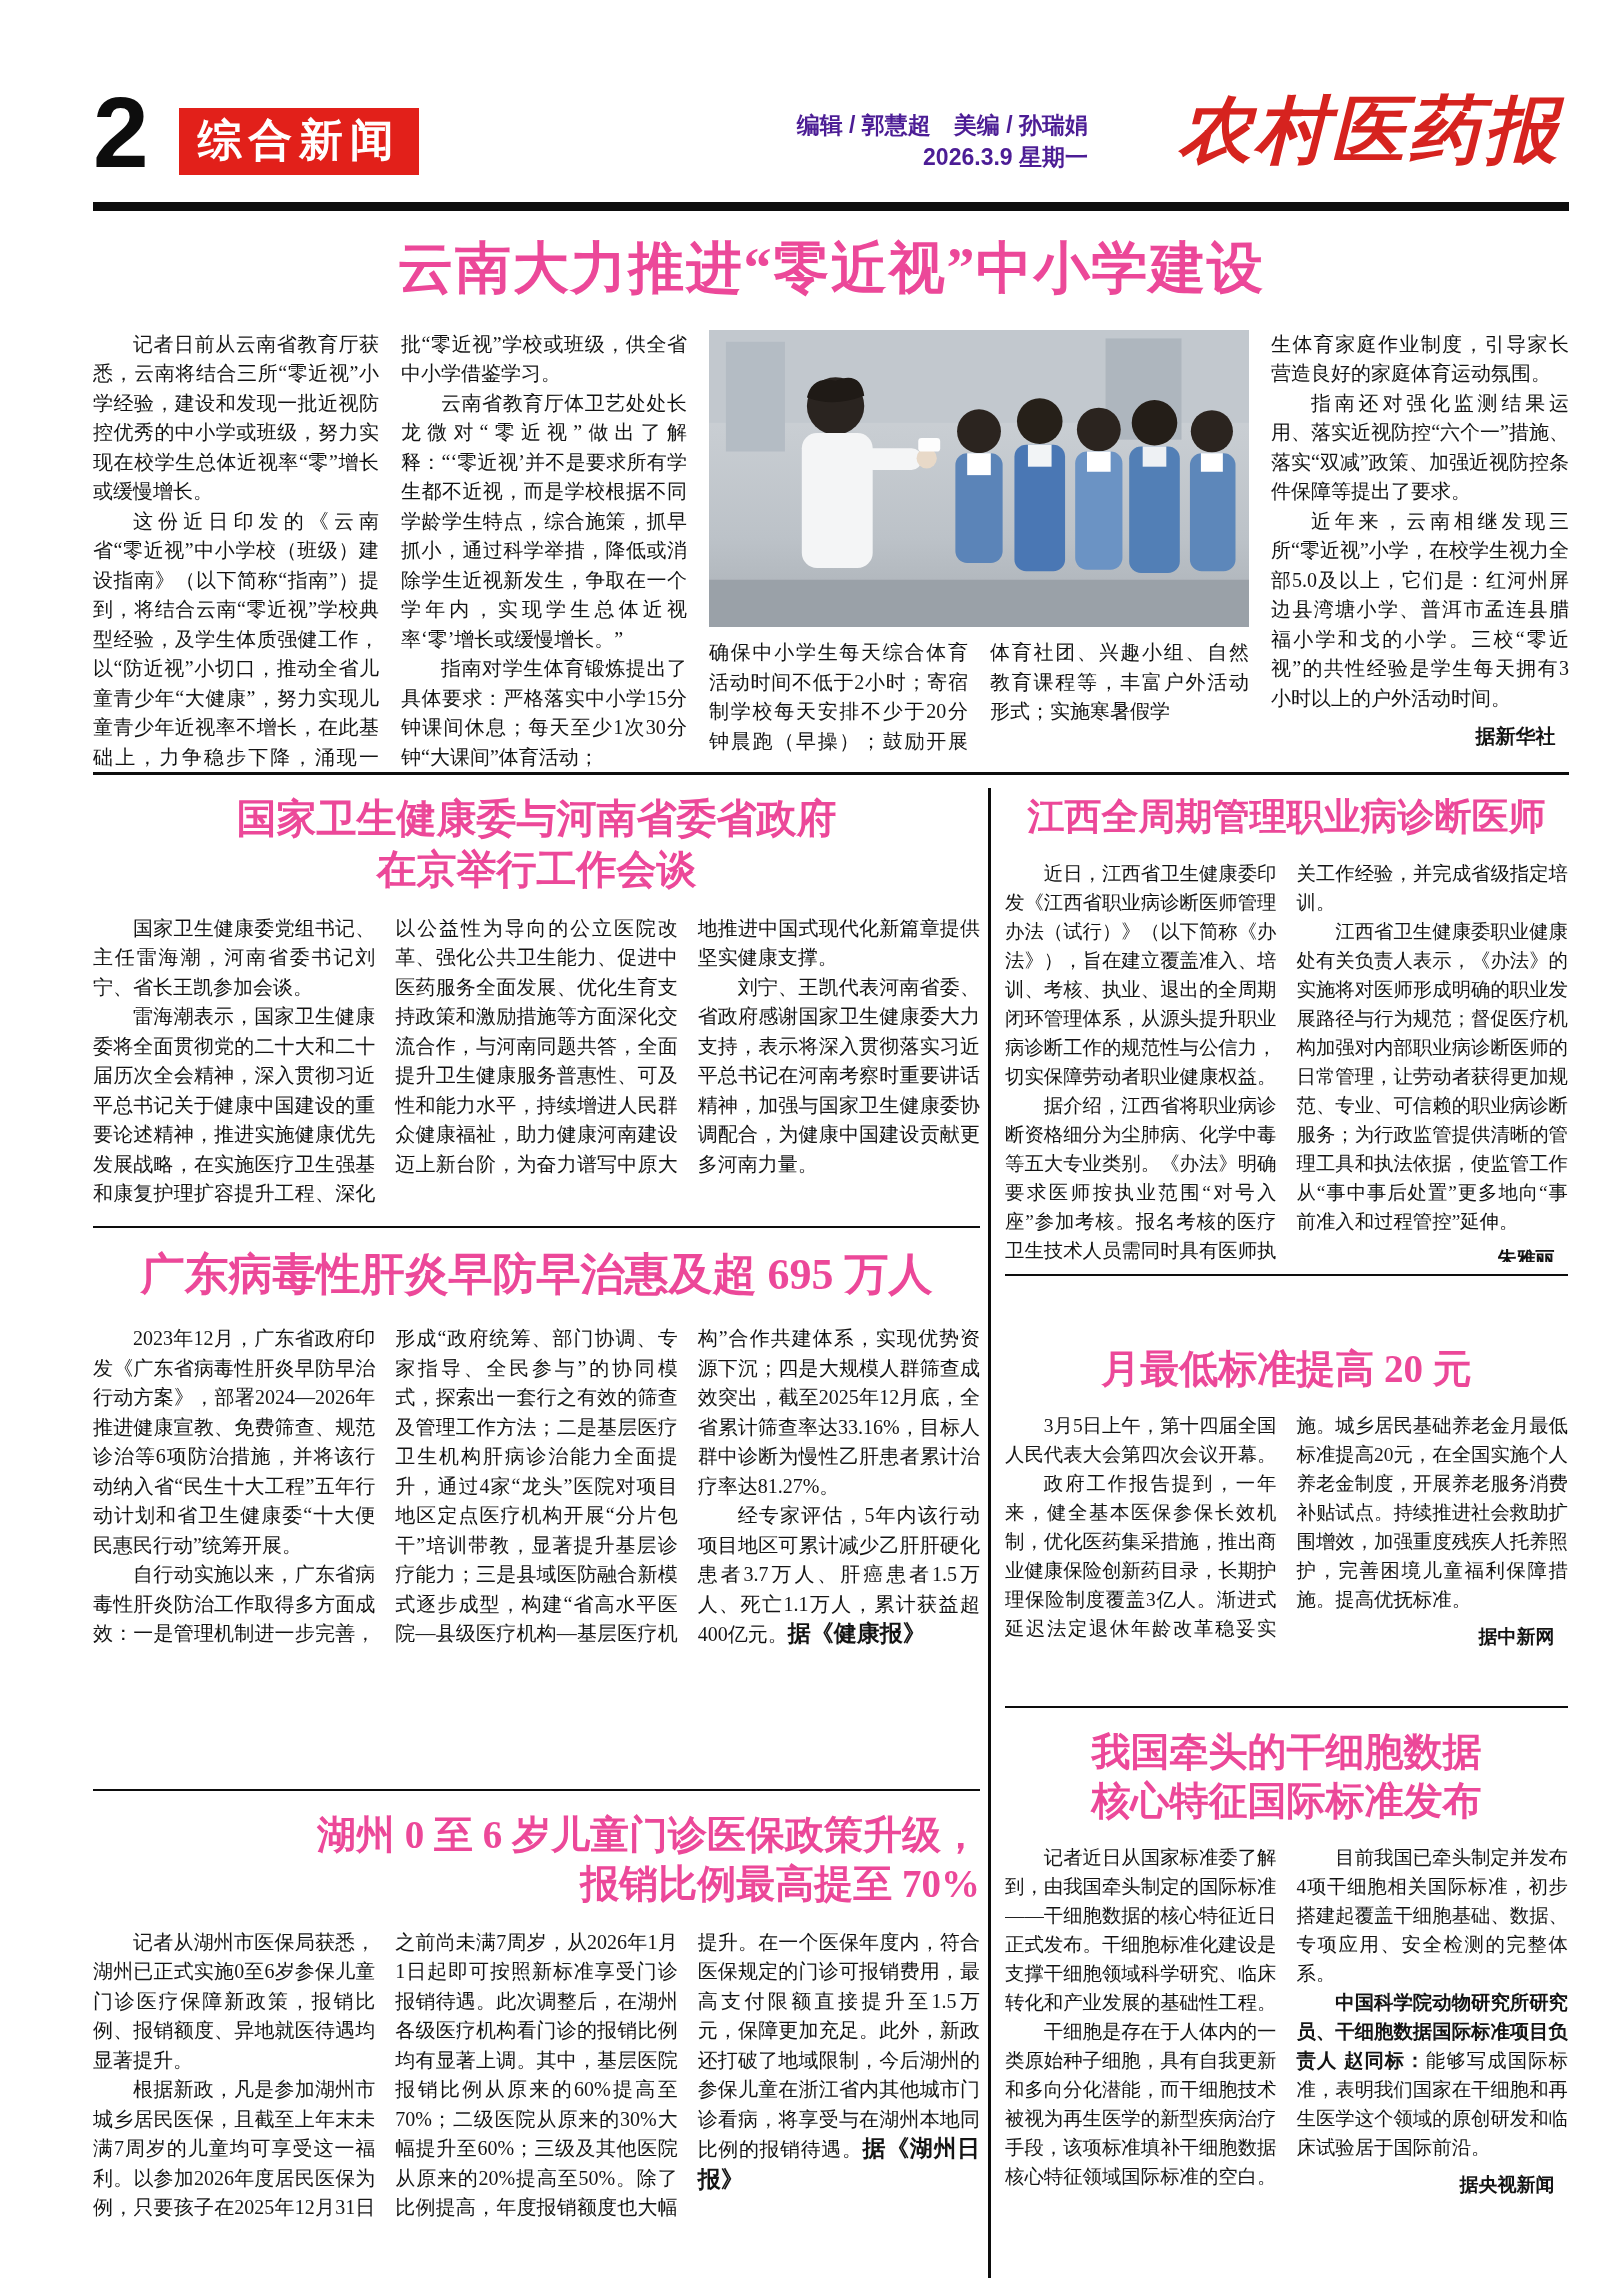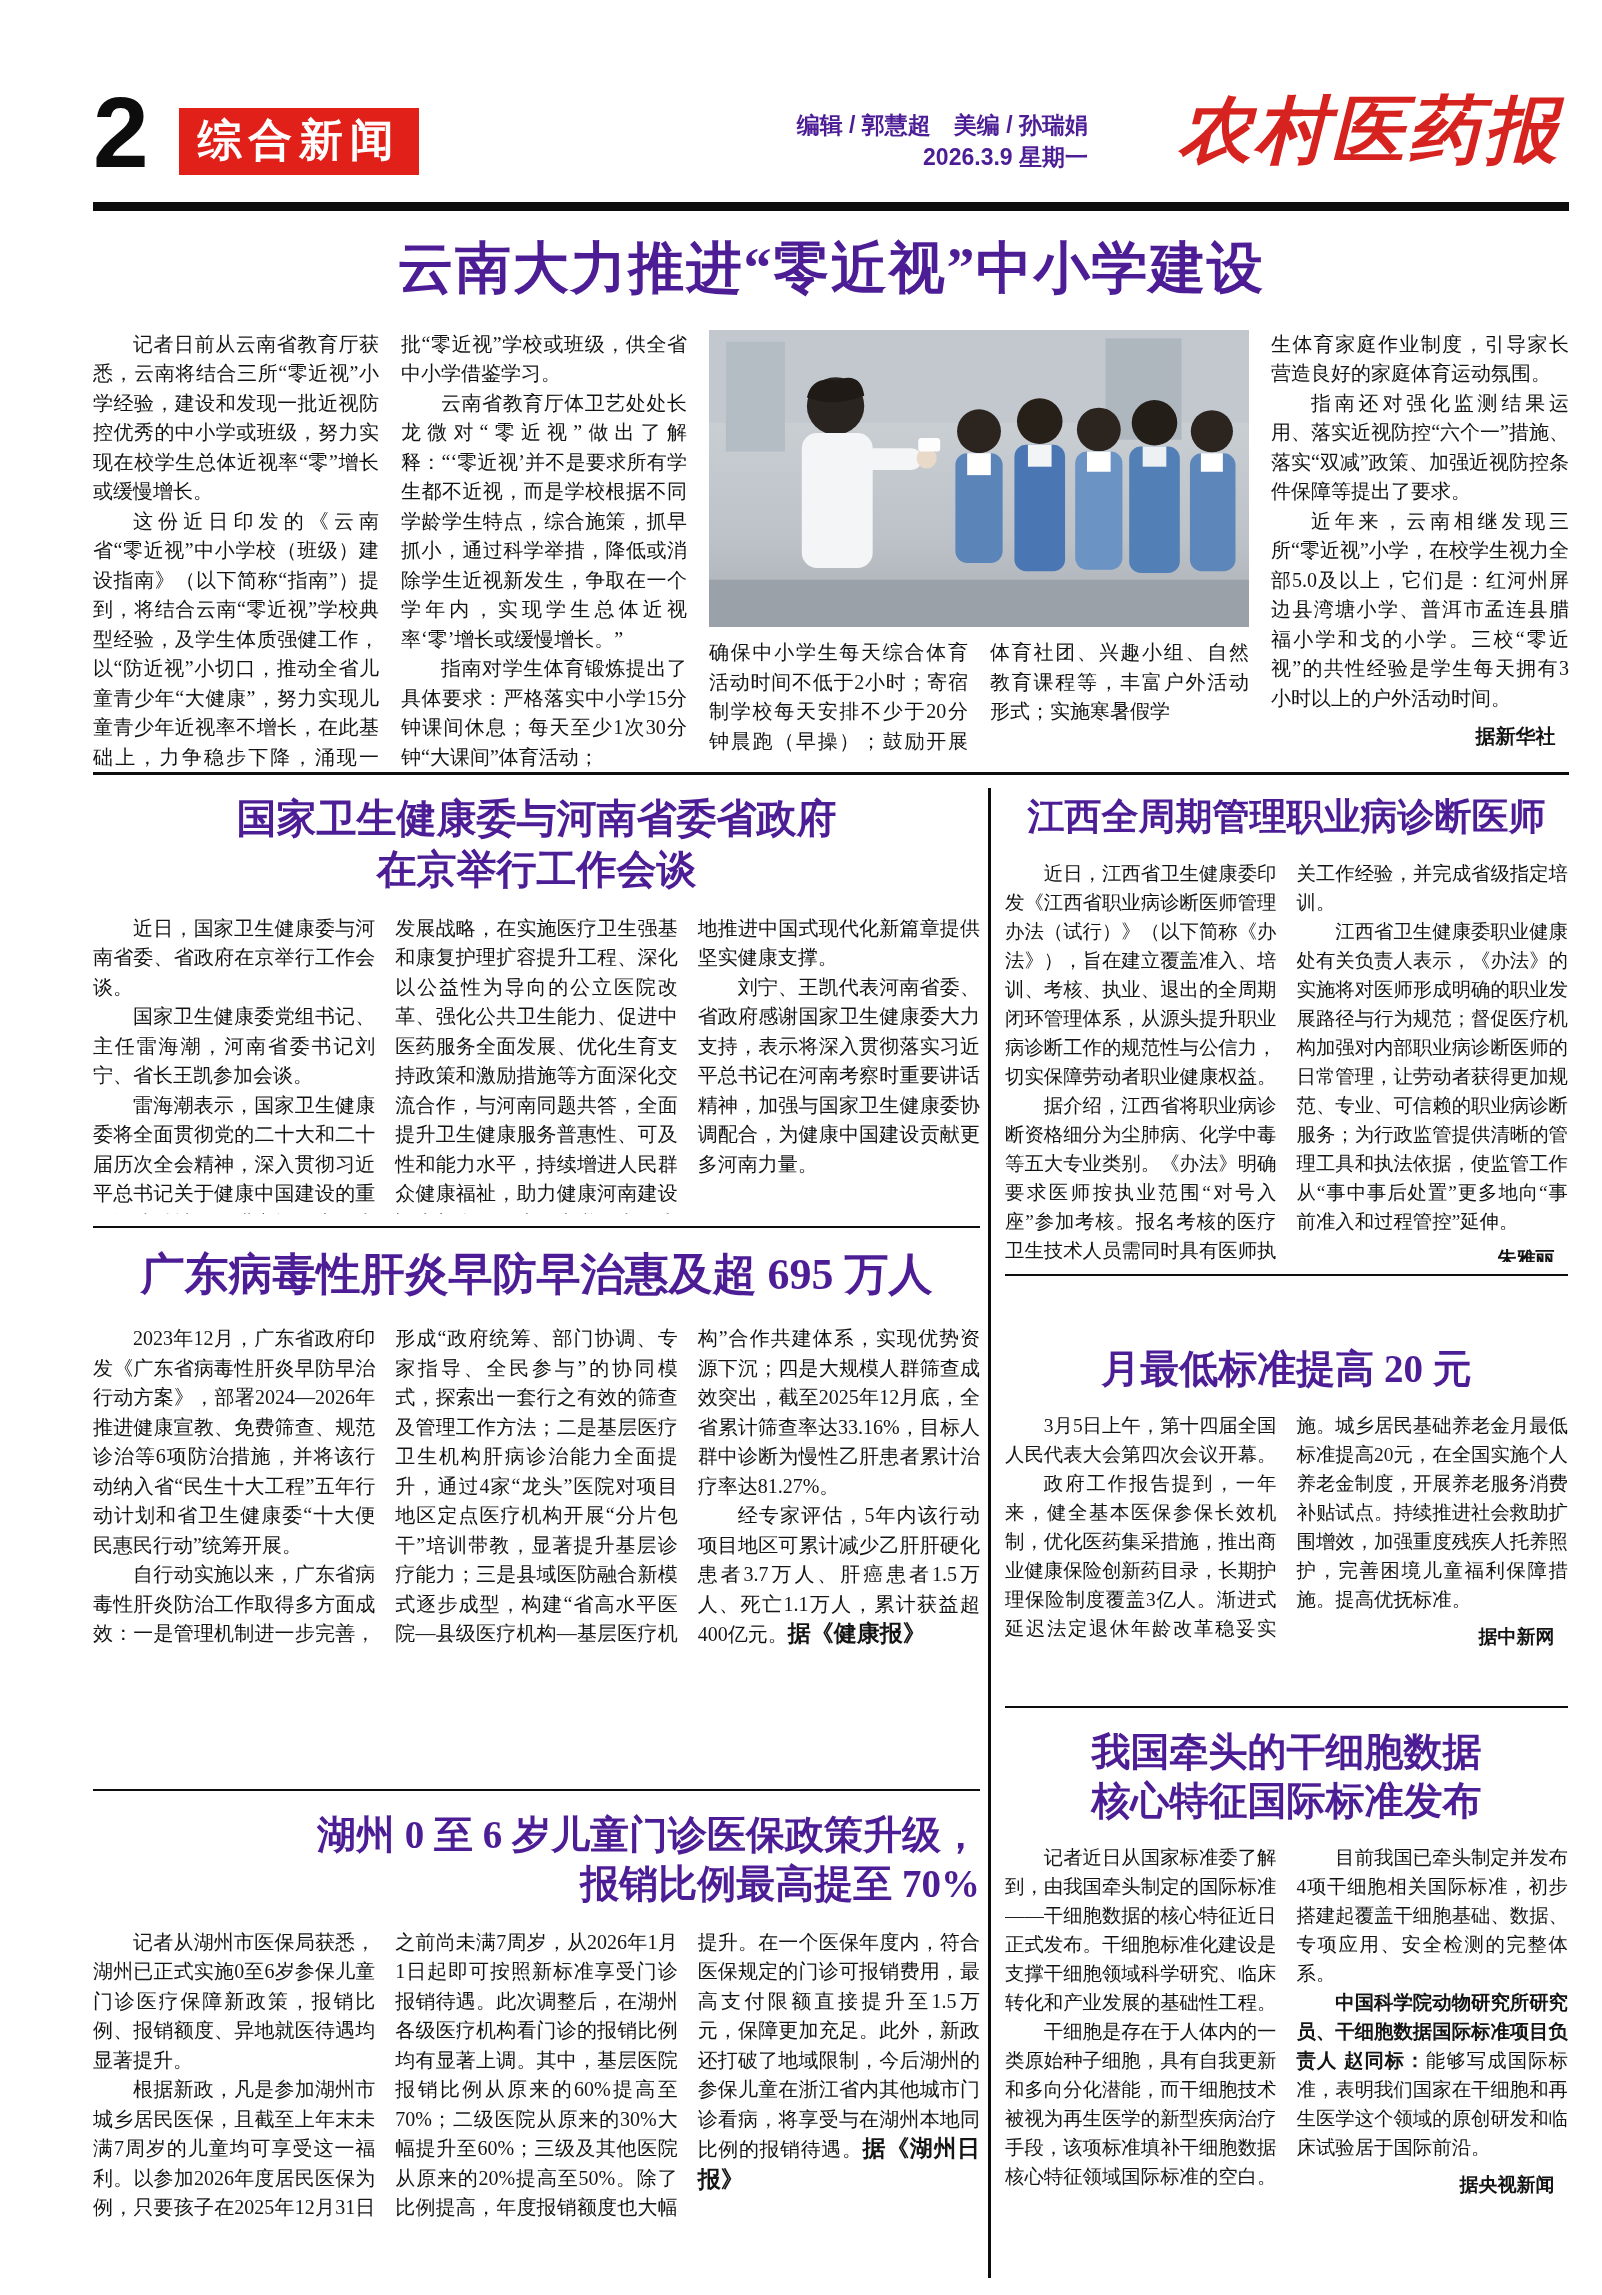--- a/index.html
+++ b/index.html
@@ -15,21 +15,21 @@
   .header-right{position:absolute;right:481px;top:15px;text-align:right;
           font-family:"Liberation Sans",sans-serif;font-weight:bold;font-size:23px;line-height:32px;color:#4c1d95;}
   .masthead{position:absolute;right:8.4px;top:-5px;color:#d6231f;font-weight:bold;
           font-style:italic;font-size:73px;line-height:84px;letter-spacing:3.4px;}
   .rule{position:absolute;background:#0d0d0d;}
   .rule-header{left:93px;top:202px;width:1476px;height:9.3px;}
   .rule-a1{left:93px;top:772px;width:1476px;height:2.5px;}
   .vrule{left:988px;top:788px;width:2.5px;height:1490px;}
 
   
-  .art-title{font-weight:bold;text-align:center;color:#4c1d95;margin:0;}
+  .art-title{font-weight:bold;text-align:center;color:#ec4899;margin:0;}
   .bp{font-size:20px;line-height:29.5px;text-align:justify;text-indent:2em;margin:0;}
   .bp.cont{text-indent:0;}
   .byline{text-align:right;font-family:"Liberation Sans",sans-serif;font-weight:bold;
           font-size:20px;margin-top:10px;padding-right:13.5px;break-inside:avoid;}
   .src{font-family:"Liberation Sans",sans-serif;font-weight:bold;font-size:23px;}
   .hrule{height:2.5px;background:#0d0d0d;margin:11.8px 0;}
 
   
   .article1{position:absolute;left:93px;top:221px;width:1476px;height:548px;overflow:hidden;}
   .article1 h1{font-size:56px;line-height:66px;letter-spacing:1.7px;margin:13.5px 0 29px 0;}
@@ -165,21 +165,20 @@
   <div class="rule vrule"></div>
 
   <div class="col-left">
 
     <section class="art2">
       <h2 class="art-title">
         <span>国家卫生健康委与河南省委省政府</span><br>
         <span>在京举行工作会谈</span>
       </h2>
       <div class="body-cols">
-        <p class="bp">近日，国家卫生健康委与河南省委、省政府在京举行工作会谈。</p>
         <p class="bp">国家卫生健康委党组书记、主任雷海潮，河南省委书记刘宁、省长王凯参加会谈。</p>
         <p class="bp">雷海潮表示，国家卫生健康委将全面贯彻党的二十大和二十届历次全会精神，深入贯彻习近平总书记关于健康中国建设的重要论述精神，推进实施健康优先发展战略，在实施医疗卫生强基和康复护理扩容提升工程、深化以公益性为导向的公立医院改革、强化公共卫生能力、促进中医药服务全面发展、优化生育支持政策和激励措施等方面深化交流合作，与河南同题共答，全面提升卫生健康服务普惠性、可及性和能力水平，持续增进人民群众健康福祉，助力健康河南建设迈上新台阶，为奋力谱写中原大地推进中国式现代化新篇章提供坚实健康支撑。</p>
         <p class="bp">刘宁、王凯代表河南省委、省政府感谢国家卫生健康委大力支持，表示将深入贯彻落实习近平总书记在河南考察时重要讲话精神，加强与国家卫生健康委协调配合，为健康中国建设贡献更多河南力量。</p>
 
       </div>
     </section>
 
     <div class="hrule"></div>
 
     <section class="art4">

